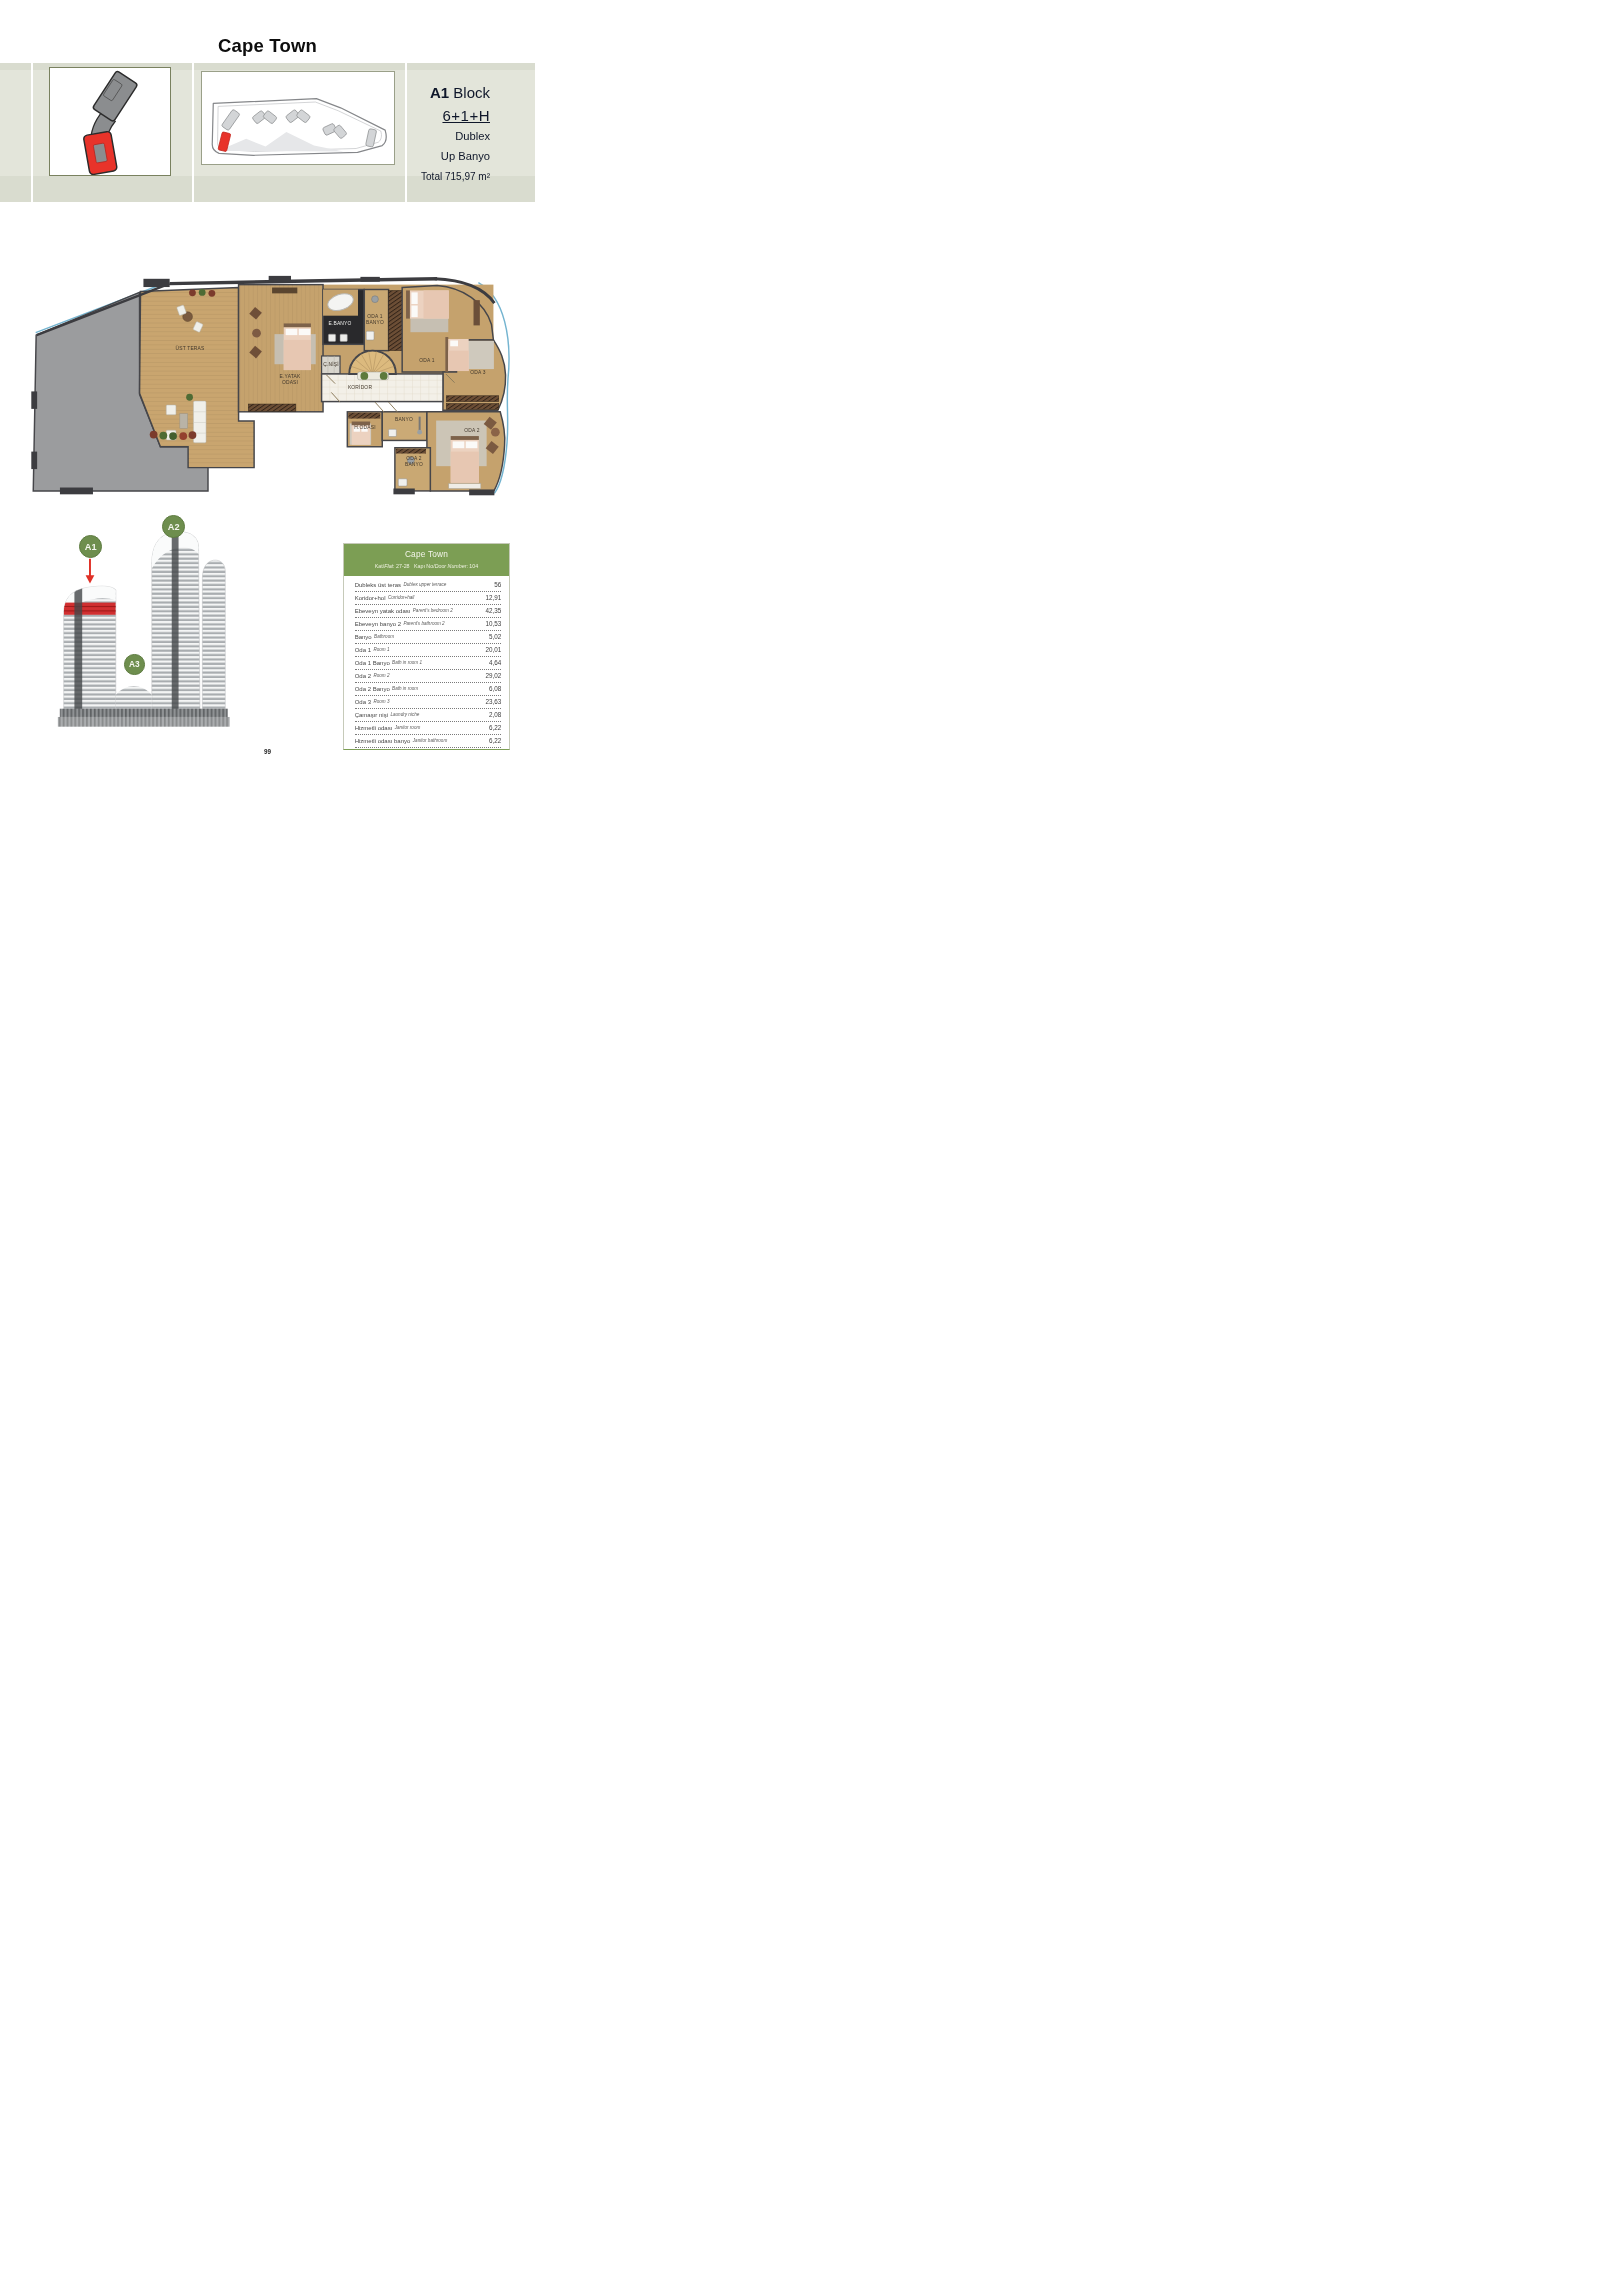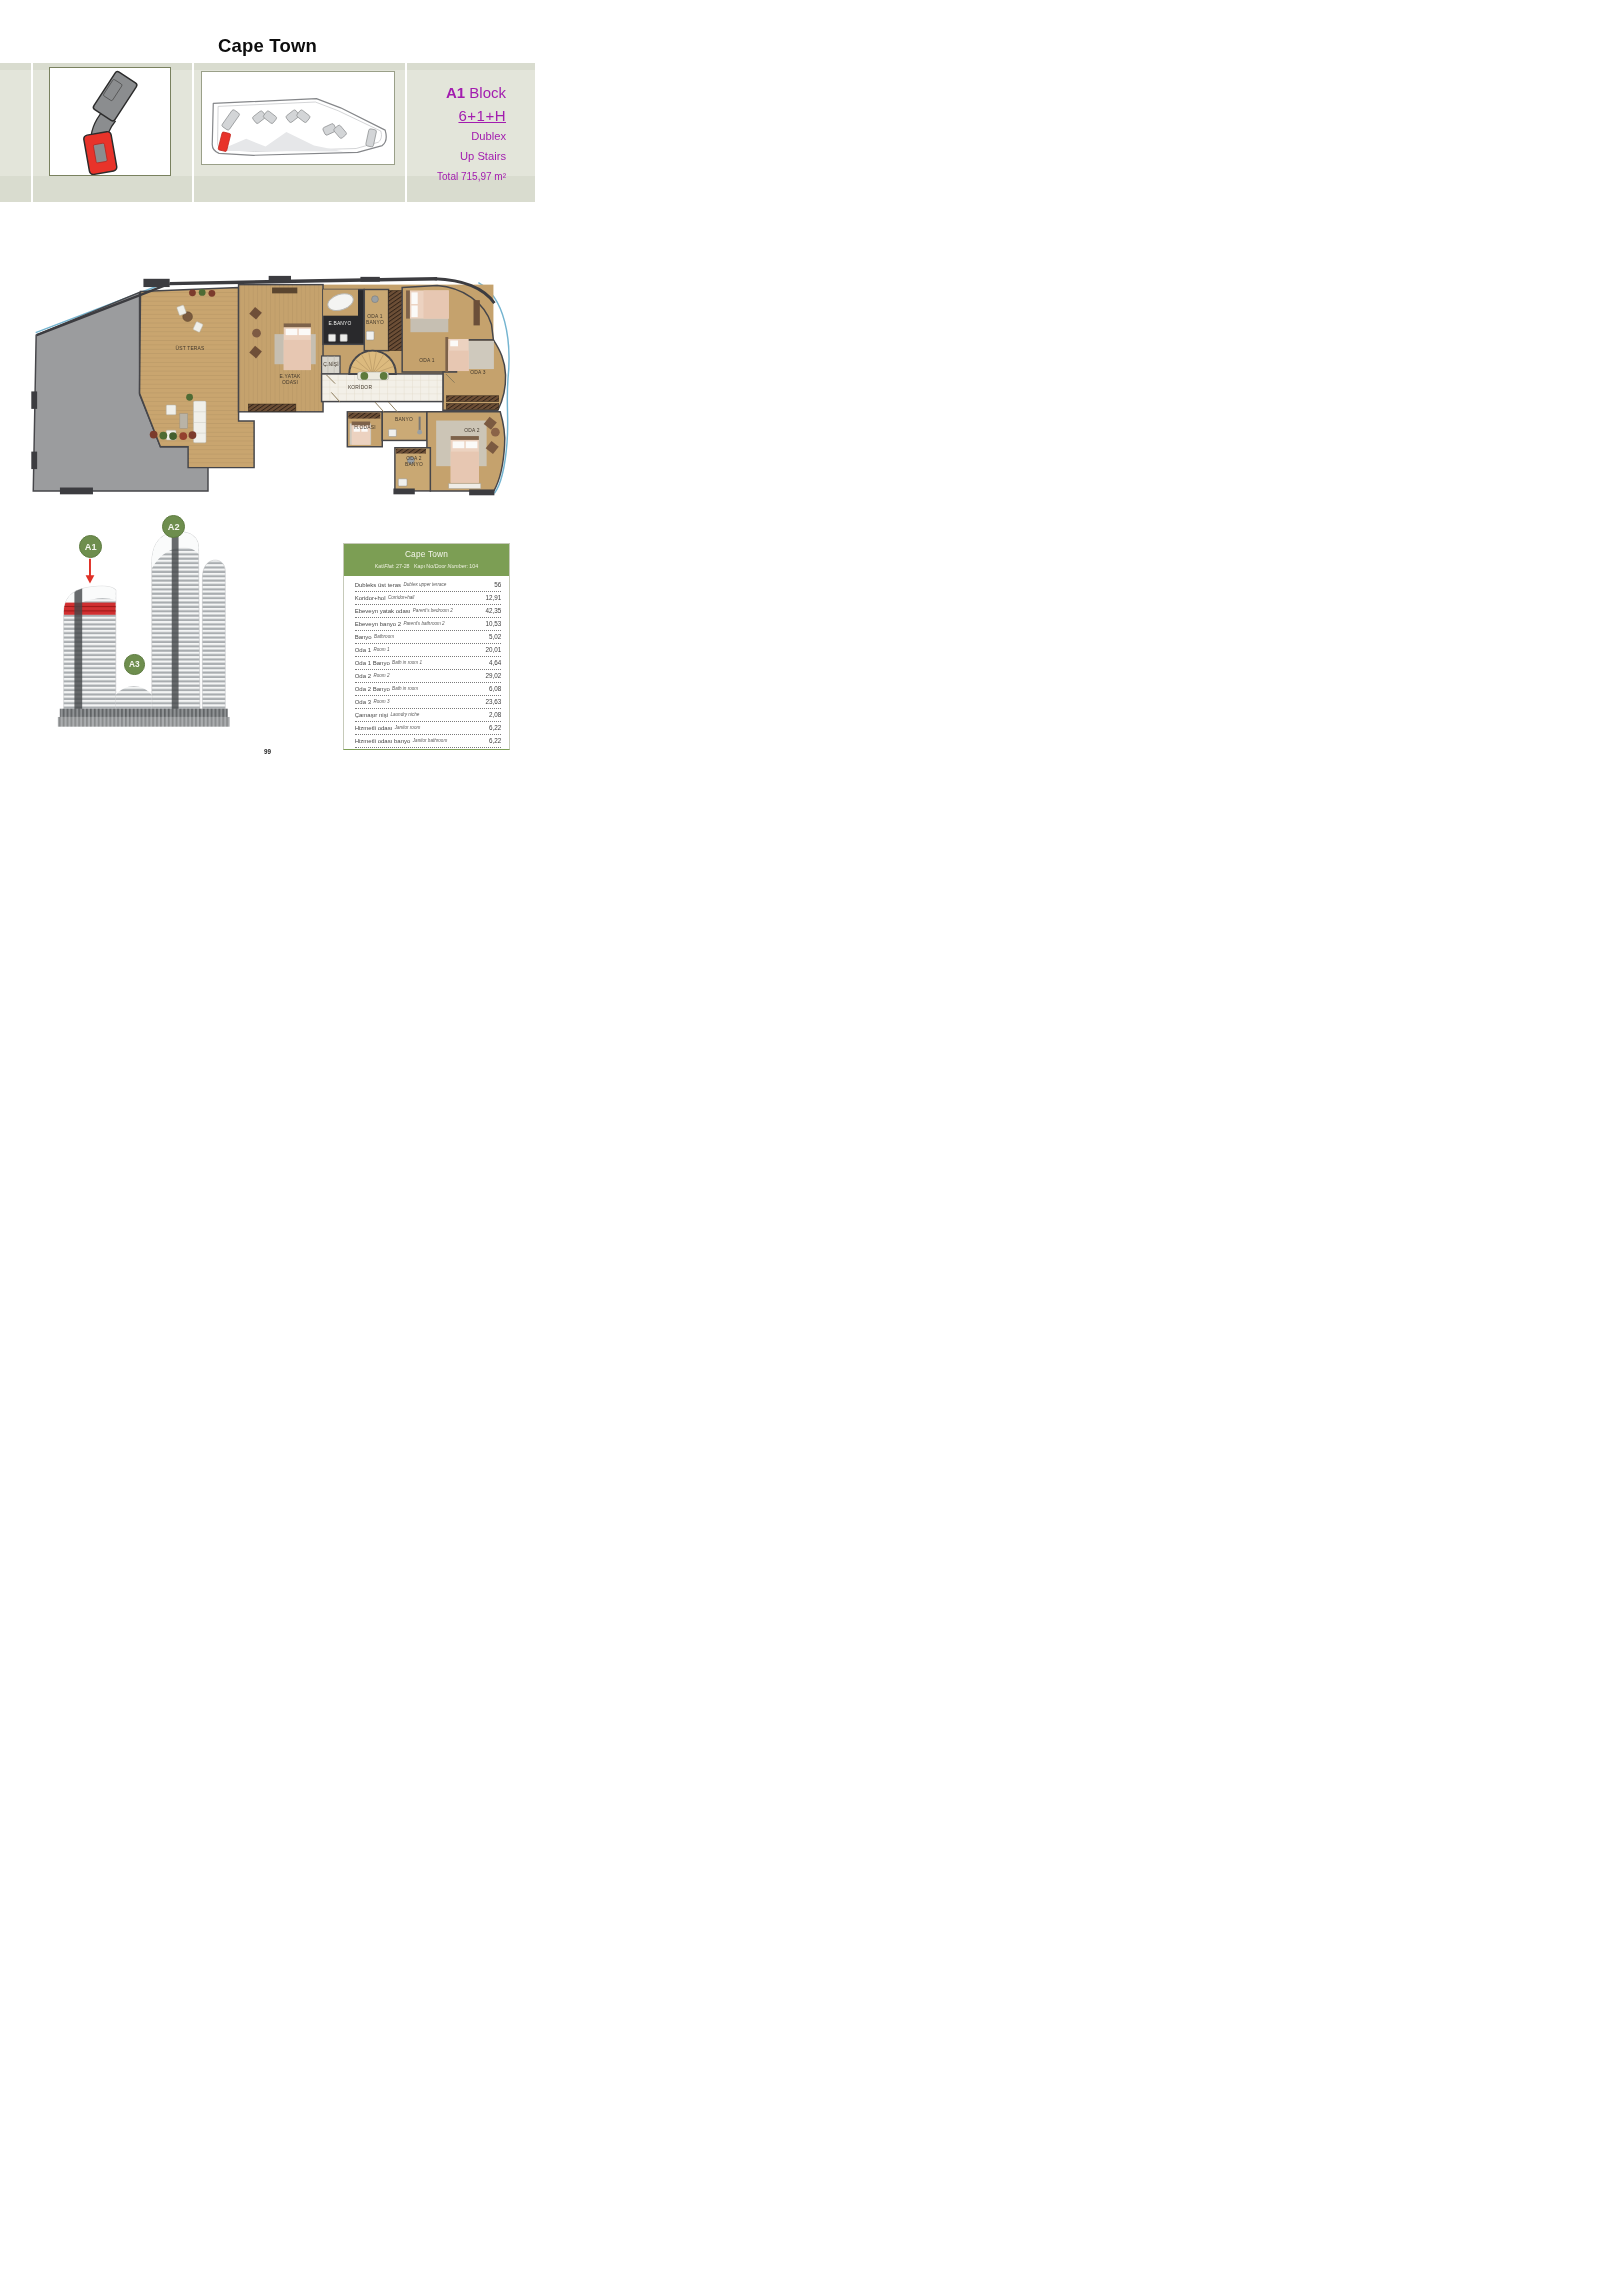--- a/index.html
+++ b/index.html
@@ -6,21 +6,21 @@
   body{width:535px;height:765px;position:relative;overflow:hidden;
        font-family:"Liberation Sans", sans-serif;color:#2e2e2e;}
   .abs{position:absolute;}
   
   .page-title{left:0;top:35px;width:100%;text-align:center;
       font-size:18.5px;font-weight:700;letter-spacing:0.2px;color:#0d0d0d;}
   .band{left:0;top:63px;width:535px;height:139px;background:#e3e5da;}
   .band-strip{left:0;width:535px;background:#d9dccf;}
   .band-gap{top:63px;height:139px;width:2.4px;background:#ffffff;}
   .thumb-box{background:#ffffff;border:1px solid #79815f;}
-  .hdr-text{right:29px;text-align:right;color:#a21caf;font-weight:300;white-space:nowrap;}
+  .hdr-text{right:45px;text-align:right;color:#0f172a;font-weight:300;white-space:nowrap;}
   .hdr-line1{top:84px;font-size:15px;}
   .hdr-line1 b{font-weight:700;}
   .hdr-line2{top:107px;font-size:15px;letter-spacing:0.5px;text-decoration:underline;}
   .hdr-line3{top:130px;font-size:11.2px;margin-left:22px;}
   .hdr-line4{top:150px;font-size:11.2px;}
   .hdr-line5{top:171px;font-size:10px;}
   
   .lbl{position:absolute;transform:translate(-50%,-50%);font-size:4.9px;
        letter-spacing:0.2px;color:#42382c;white-space:pre-line;text-align:center;line-height:1.25;}
   .lbl.light{color:#efefed;}
@@ -86,21 +86,21 @@
     </g>
     <rect x="-9" y="-19" width="18" height="38" rx="3" transform="translate(460,291) rotate(14)" fill="#e8332a" stroke="#c3241c" stroke-width="1.5"></rect>
   </svg>
 </div>
 
 <div class="abs hdr-text hdr-line1">
   <b>A1</b><span> Block</span>
 </div>
 <div class="abs hdr-text hdr-line2">6+1+H</div>
 <div class="abs hdr-text hdr-line3">Dublex</div>
-<div class="abs hdr-text hdr-line4">Up Stairs</div>
+<div class="abs hdr-text hdr-line4">Up Banyo</div>
 <div class="abs hdr-text hdr-line5">Total 715,97 m²</div>
 
 <svg class="abs" style="left:29px;top:272px;" width="491" height="233" viewBox="60 560 1010 480">
   <defs>
     <pattern id="marble" width="17" height="14" patternUnits="userSpaceOnUse">
       <rect width="17" height="14" fill="#f3f0e8"></rect>
       <path d="M16.5 0 V14 M0 13.5 H17" stroke="#ddd6c5" stroke-width="1"></path>
     </pattern>
     <pattern id="planksH" width="60" height="9" patternUnits="userSpaceOnUse">
       <path d="M0 8.5 H60" stroke="#000000" stroke-opacity=".13"></path>

